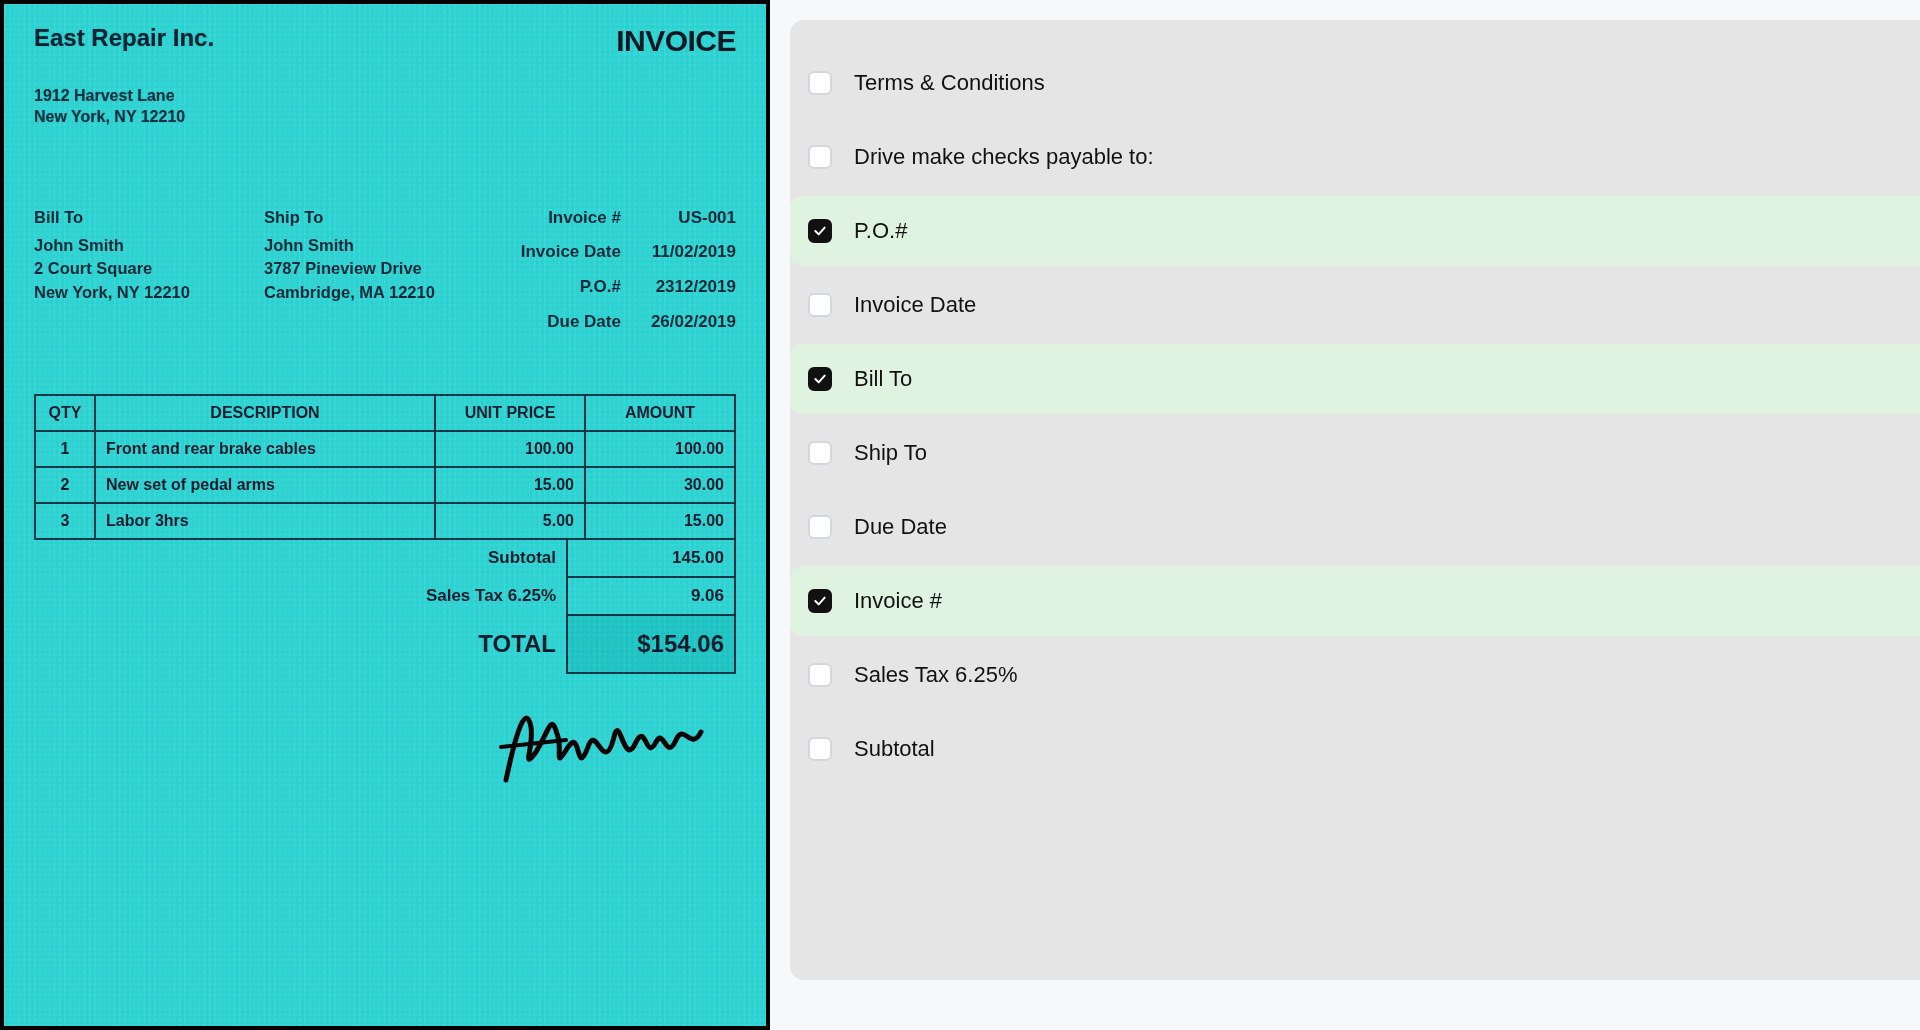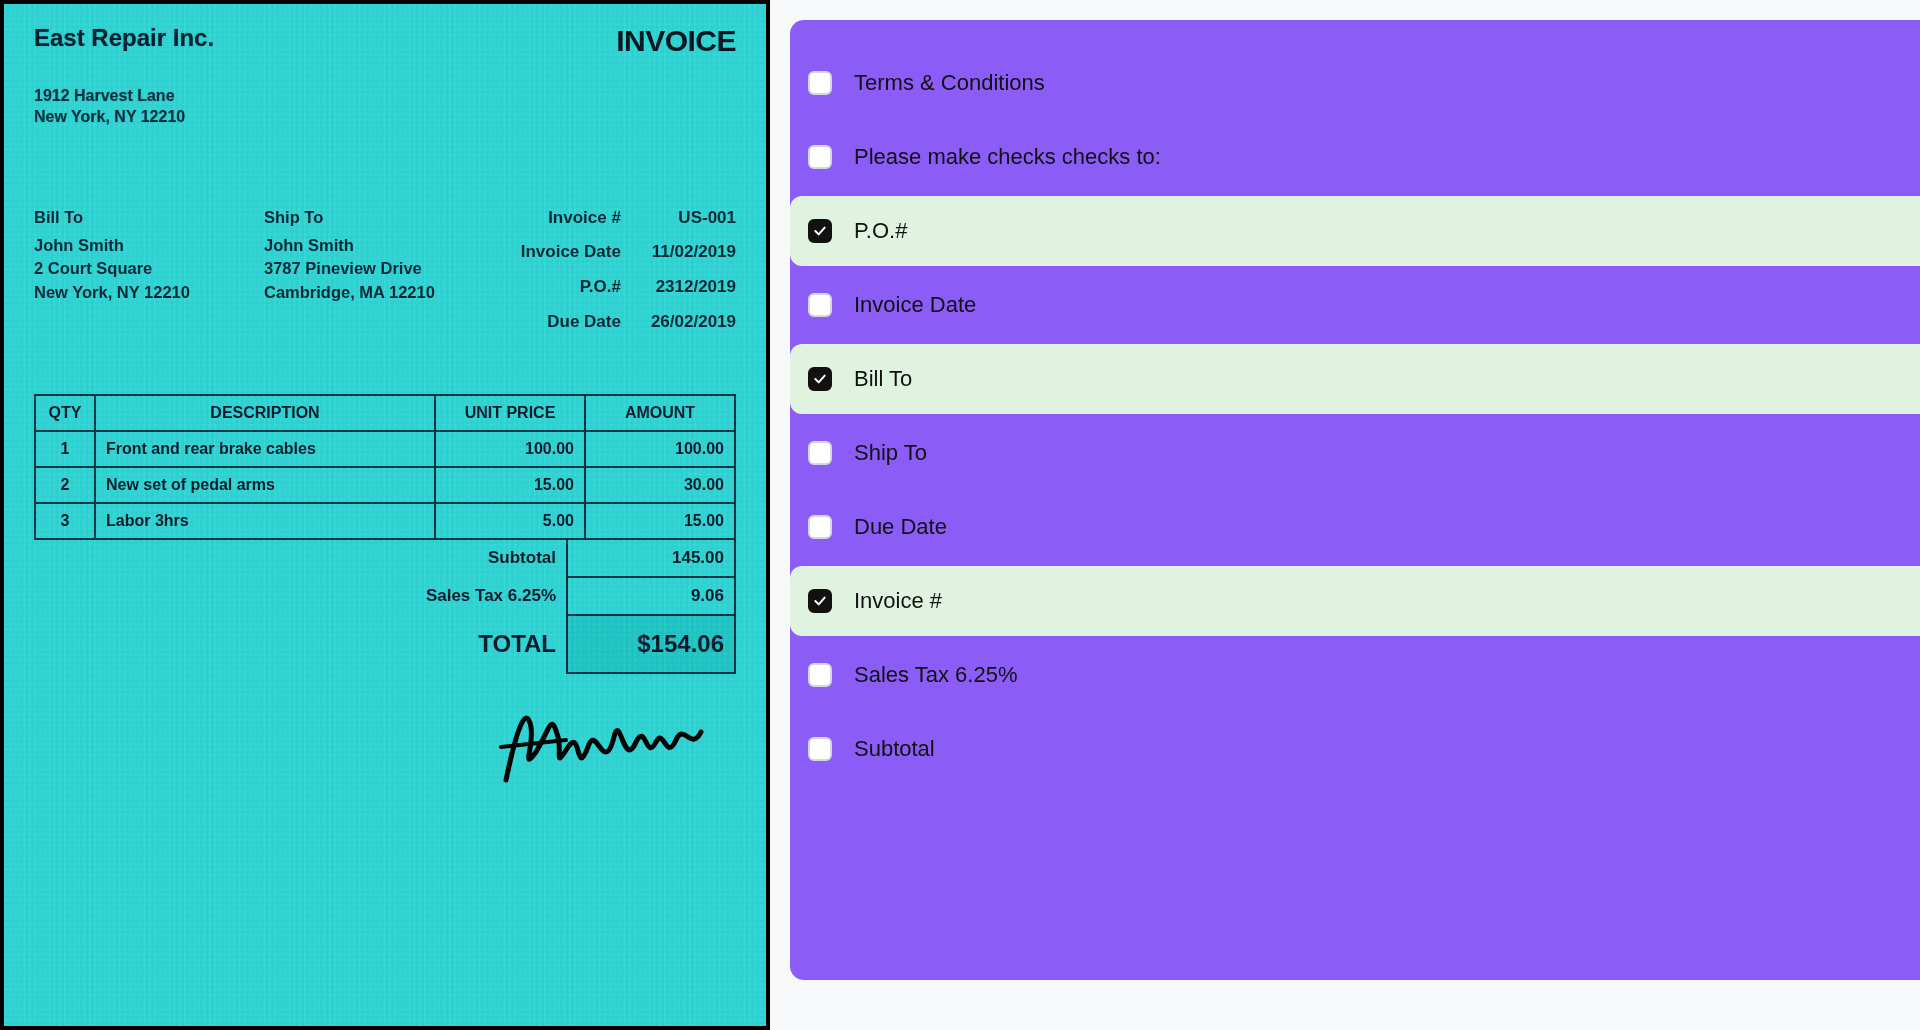--- a/index.html
+++ b/index.html
@@ -109,21 +109,21 @@
 
   
   .side-pane {
     flex: 1;
     background: #f7f8fa;
     padding-top: 20px;
     padding-left: 20px;
     overflow-y: auto;
   }
   .card {
-    background: #8b5cf6;
+    background: #e5e5e5;
     border-radius: 14px 0 0 14px;
     padding: 24px 0 24px 0;
     min-height: 960px;
   }
   .field-row {
     display: flex;
     align-items: center;
     gap: 22px;
     padding: 22px 18px 22px 18px;
     border-radius: 12px 0 0 12px;
@@ -253,21 +253,21 @@
 
   <div class="side-pane">
     <div class="card" id="fields-card">
 
     <div class="field-row">
           <span class="chk"></span>
           <span>Terms &amp; Conditions</span>
         </div>
         <div class="field-row">
           <span class="chk"></span>
-          <span>Please make checks checks to:</span>
+          <span>Drive make checks payable to:</span>
         </div>
         <div class="field-row checked">
           <span class="chk">
             <svg viewBox="0 0 24 24">
               <path d="M5 12 L10 17 L19 7"></path>
             </svg>
           </span>
           <span>P.O.#</span>
         </div>
         <div class="field-row">

